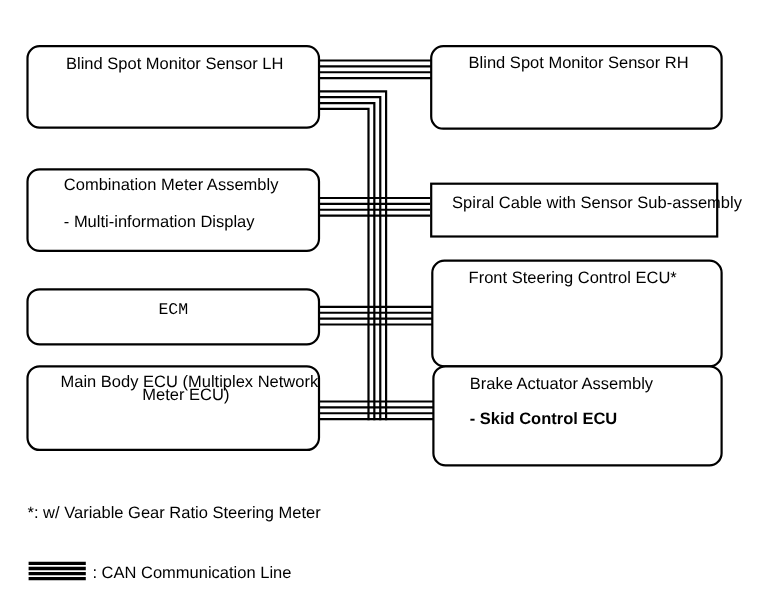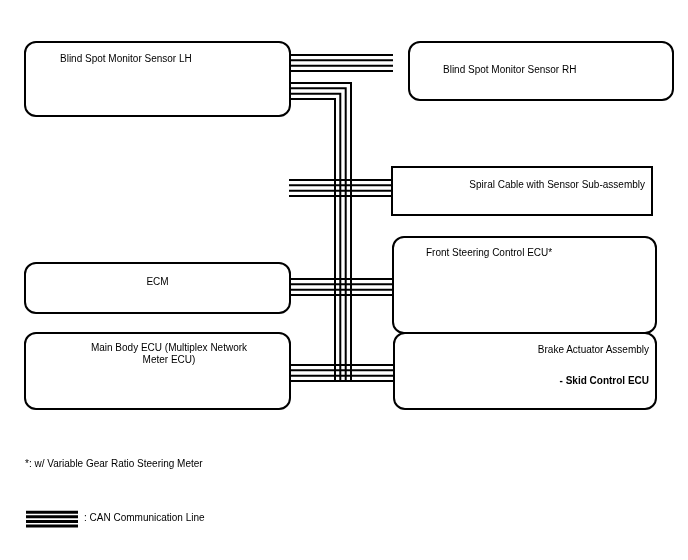--- a/index.html
+++ b/index.html
@@ -1,37 +1,37 @@
 <!DOCTYPE html>
 <html><head>
 <meta charset="utf-8">
 <style>
   html,body { margin:0; padding:0; background:#fff; }
   .canvas {
     position:relative; width:688px; height:560px; background:#ffffff;
-    font-family:"Liberation Sans", sans-serif; font-size:10px; color:#000;
+    font-family:"Liberation Sans", sans-serif; font-size:15px; color:#000;
     overflow:hidden;
   }
   .svg-layer { position:absolute; left:0; top:0; width:688px; height:560px; z-index:0; }
   .node {
     position:absolute; z-index:1; box-sizing:border-box;
     background:#ffffff; border:2px solid #000000; border-radius:12px;
     line-height:12px;
   }
   .node.square { border-radius:0; }
   .node .line { white-space:nowrap; }
   
   .n-bsm-lh { left:24px;  top:41px;  width:267px; height:76px; padding:10px 6px 0 34px; }
   .n-cm     { left:24px;  top:153px; width:267px; height:76px; padding:8px  6px 0 32px; }
-  .n-ecm    { left:24px;  top:262px; width:267px; height:52px; padding:12px 0  0 0; text-align:center; }
+  .n-ecm    { left:24px;  top:262px; width:267px; height:52px; padding:12px 0  0 0; text-align:center;font-family:Liberation Mono, monospace; }
   .n-mb     { left:24px;  top:332px; width:267px; height:78px; padding:8px  6px 0 29px; line-height:12px;text-align:center; }
-  .n-bsm-rh { left:391px; top:41px;  width:266px; height:60px; padding:21px 6px 0 33px;margin-left:17px; }
+  .n-bsm-rh { left:391px; top:41px;  width:266px; height:77px; padding:9px 6px 0 33px; }
   .n-sc     { left:391px; top:166px; width:262px; height:50px; padding:11px 6px 0 18px;text-align:right; }
   .n-fs     { left:392px; top:236px; width:265px; height:98px; padding:9px  6px 0 32px; }
-  .n-ba     { left:393px; top:332px; width:264px; height:78px; padding:10px 6px 0 32px;text-align:right; }
+  .n-ba     { left:393px; top:332px; width:264px; height:92px; padding:10px 6px 0 32px; }
   .n-cm .line + .line { margin-top:21px; }
   .n-ba .line + .line { margin-top:19px;font-weight:bold; }
   .footnote { position:absolute; z-index:1; left:25px; top:458px; white-space:nowrap; }
   .legend-label { position:absolute; z-index:1; left:84px; top:512px; white-space:nowrap; }
 </style>
 </head>
 <body>
 
 <div class="canvas">
 
@@ -77,20 +77,24 @@
       <line x1="26" y1="516.8" x2="78" y2="516.8"></line>
       <line x1="26" y1="521.4" x2="78" y2="521.4"></line>
       <line x1="26" y1="526" x2="78" y2="526"></line>
     </g>
   </svg>
 
   <div class="node n-bsm-lh">
     <div class="line">Blind Spot Monitor Sensor LH</div>
   </div>
 
+  <div class="node n-cm">
+    <div class="line">Combination Meter Assembly</div>
+    <div class="line">- Multi-information Display</div>
+  </div>
 
   <div class="node n-ecm">
     <div class="line">ECM</div>
   </div>
 
   <div class="node n-mb">
     <div class="line">Main Body ECU (Multiplex Network</div>
     <div class="line">Meter ECU)</div>
   </div>
 

